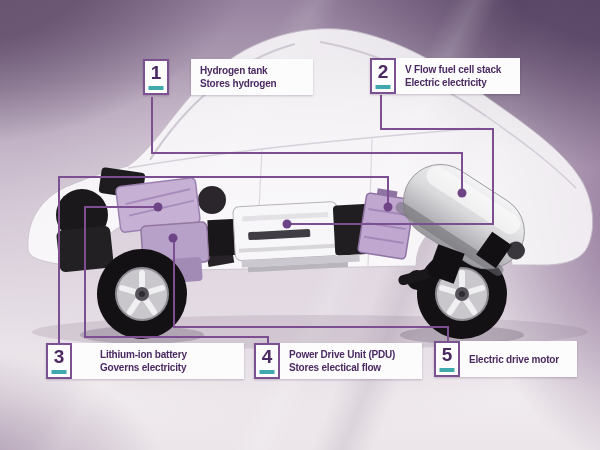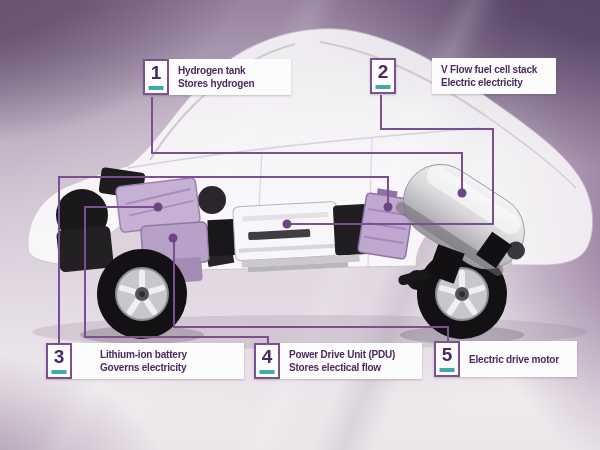--- a/index.html
+++ b/index.html
@@ -24,22 +24,22 @@
   .callout{position:absolute;display:flex;align-items:stretch;height:36px;
     filter:drop-shadow(0 1px 1px rgba(60,35,75,0.25));}
   .num-box{position:relative;width:26px;background:#fdfcfd;border:2px solid #7b5191;
     box-sizing:border-box;display:flex;align-items:flex-start;justify-content:center;}
   .num{font-size:19px;font-weight:700;color:#4b2a62;line-height:22px;margin-top:1px;}
   .num-underline{position:absolute;bottom:3px;left:50%;transform:translateX(-50%);
     width:15px;height:4px;background:#3fa9ad;}
   .text-box{background:#fdfcfd;padding:4px 14px 4px 9px;display:flex;flex-direction:column;
     justify-content:center;white-space:nowrap;}
   .c-title,.c-desc{font-size:10px;font-weight:700;color:#4b2a62;line-height:13px;letter-spacing:-0.2px;}
-  .c1{left:143px;top:59px;} .c1 .text-box{min-width:99px;}
-  .c2{left:370px;top:58px;} .c2 .text-box{min-width:101px;margin-left:36px;}
+  .c1{left:143px;top:59px;} .c1 .text-box{min-width:99px;margin-left:22px;}
+  .c2{left:370px;top:58px;} .c2 .text-box{min-width:101px;}
   .c3{left:46px;top:343px;} .c3 .text-box{min-width:130px;padding-left:28px;}
   .c4{left:254px;top:343px;} .c4 .text-box{min-width:119px;}
   .c5{left:434px;top:341px;} .c5 .text-box{min-width:94px;}
 </style>
 </head>
 <body>
 
 <div class="stage">
   <div class="swoosh"></div>
 

